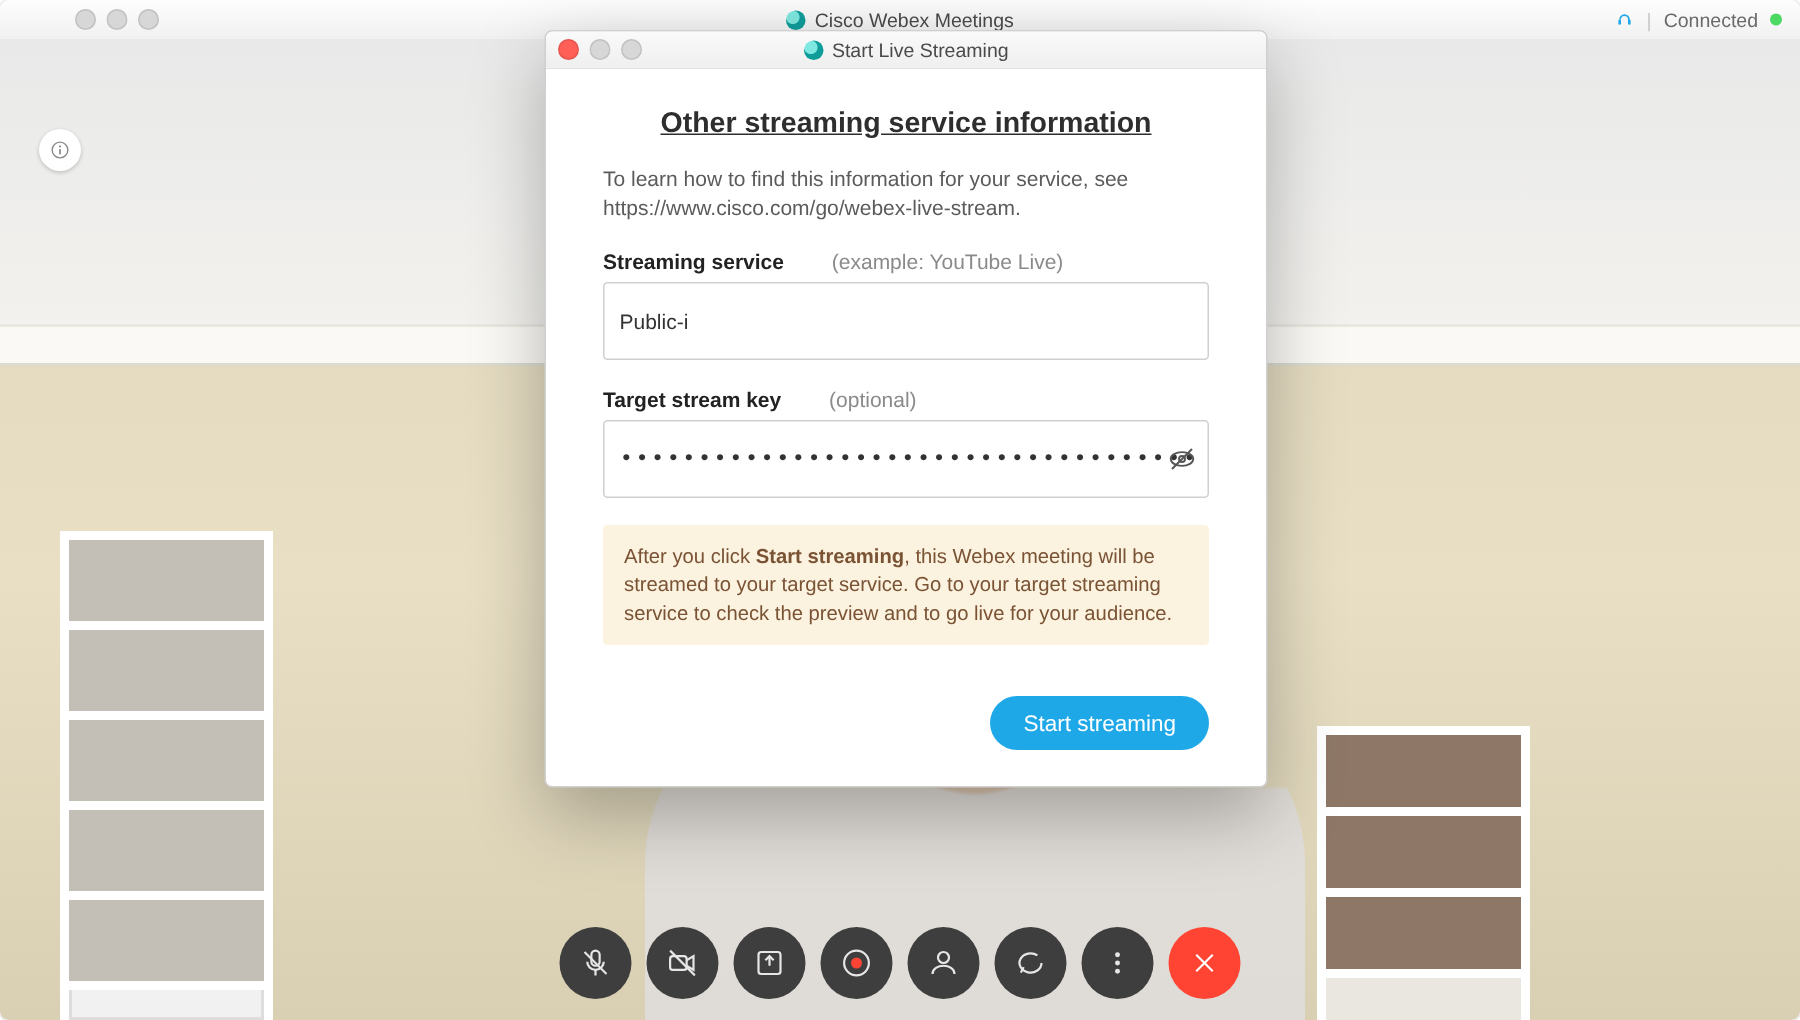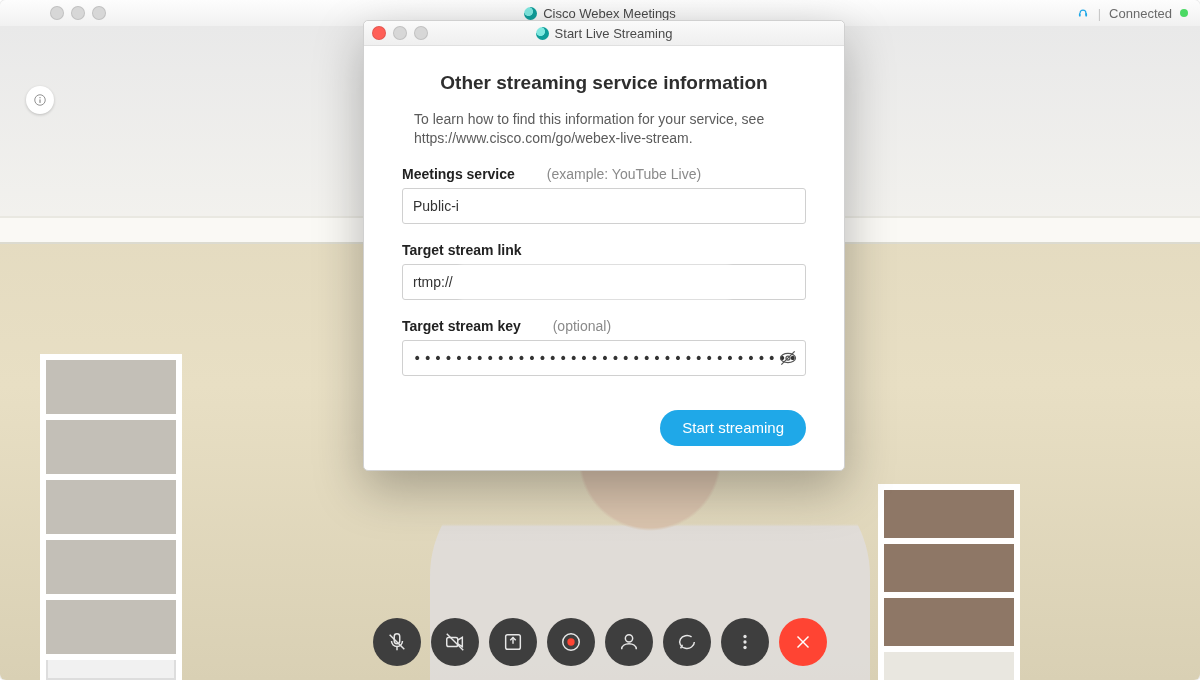--- a/index.html
+++ b/index.html
@@ -37,26 +37,26 @@
   .ctrl.more svg{stroke:none;fill:#e6e6e6;}
   .ctrl.end{background:#ff4433;}
   .ctrl.end svg{stroke:#fff;}
 
   
   .modal{position:absolute;top:20px;left:363px;width:480px;background:#ffffff;border:1px solid #d0d0d0;border-radius:5px;box-shadow:0 18px 50px rgba(0,0,0,0.28);}
   .modal-titlebar{height:24px;background:linear-gradient(#fafafa,#efefef);border-bottom:1px solid #e0e0e0;border-radius:5px 5px 0 0;display:flex;align-items:center;position:relative;}
   .modal-titlebar .traffic{margin-left:8px;}
   .modal-titlebar .tl.close{background:#ff5f57;}
   .modal-body{padding:20px 38px 24px;}
-  h2.dlg-title{margin:6px 0 16px;text-align:center;font-size:19px;color:#2e2e2e;font-weight:600;}
-  .hint{font-size:14px;color:#5b5b5b;line-height:1.35;margin:0 12px 18px;}
+  h2.dlg-title{margin:6px 0 16px;text-align:center;font-size:19px;color:#2e2e2e;font-weight:600;text-decoration:underline;}
+  .hint{font-size:14px;color:#5b5b5b;line-height:1.35;margin:0 0 18px;}
   .field-label{font-size:14px;color:#222;margin-bottom:6px;}
   .field-label b{font-weight:600;}
   .field-label .sub{color:#8a8a8a;font-weight:400;margin-left:28px;}
-  .input{width:100%;box-sizing:border-box;height:36px;border:1px solid #d0d0d0;border-radius:3px;padding:0 10px;font-size:14px;color:#333;background:#fff;}
+  .input{width:100%;box-sizing:border-box;height:52px;border:1px solid #d0d0d0;border-radius:3px;padding:0 10px;font-size:14px;color:#333;background:#fff;}
   .group{margin-bottom:18px;}
   .link-input{position:relative;}
   .blur{position:absolute;top:1px;left:58px;height:34px;width:270px;background:rgba(255,255,255,0.78);filter:blur(2px);}
   .keywrap{position:relative;}
   .eye{position:absolute;right:8px;top:50%;transform:translateY(-50%);width:20px;height:20px;}
   .note{background:#fbf2df;border-radius:3px;padding:12px 14px;font-size:13.5px;color:#7a5334;line-height:1.4;margin-top:8px;}
   .actions{display:flex;justify-content:flex-end;margin-top:34px;}
   .primary{background:#1fa8e8;color:#fff;border:none;border-radius:18px;height:36px;padding:0 22px;font-size:15px;cursor:pointer;}
 </style>
 </head>
@@ -179,51 +179,45 @@
         <span class="logo"></span>
         <span>Start Live Streaming</span>
       </div>
     </div>
     <div class="modal-body">
       <h2 class="dlg-title">Other streaming service information</h2>
       <p class="hint">To learn how to find this information for your service, see https://www.cisco.com/go/webex-live-stream.</p>
 
       <div class="group">
         <div class="field-label">
-          <b>Meetings service</b>
+          <b>Streaming service</b>
           <span class="sub">(example: YouTube Live)</span>
         </div>
         <input class="input" value="Public-i" style="">
       </div>
 
-      <div class="group">
-        <div class="field-label">
-          <b>Target stream link</b>
-        </div>
-        <div class="link-input">
-          <input class="input" value="rtmp://" style="">
-          <div class="blur"></div>
-        </div>
-      </div>
 
       <div class="group">
         <div class="field-label">
           <b>Target stream key</b>
           <span class="sub">(optional)</span>
         </div>
         <div class="keywrap">
           <input class="input" style="letter-spacing: 2px; font-family: monospace;" value="••••••••••••••••••••••••••••••••••••••••••••••••">
           <svg class="eye" viewBox="0 0 24 24">
               <ellipse cx="12" cy="12" rx="9" ry="5.5" fill="none" stroke="#555" stroke-width="1.5"></ellipse>
               <circle cx="12" cy="12" r="2.4" fill="none" stroke="#555" stroke-width="1.5"></circle>
               <path d="M4 20L20 4" stroke="#555" stroke-width="1.5"></path>
             </svg>
         </div>
       </div>
 
+      <div class="note">
+        <span>After you click </span><b>Start streaming</b><span>, this Webex meeting will be streamed to your target service. Go to your target streaming service to check the preview and to go live for your audience.</span>
+      </div>
 
       <div class="actions">
         <button class="primary">Start streaming</button>
       </div>
     </div>
   </div>
 
 </div>
 
 </body></html>

